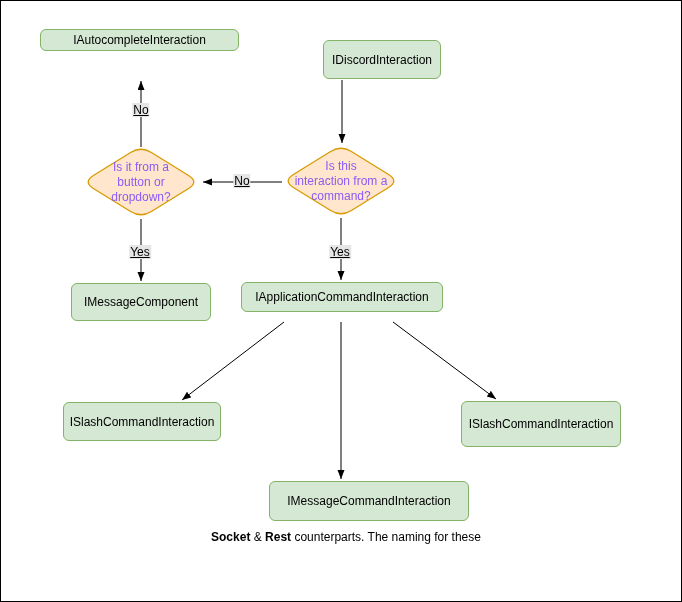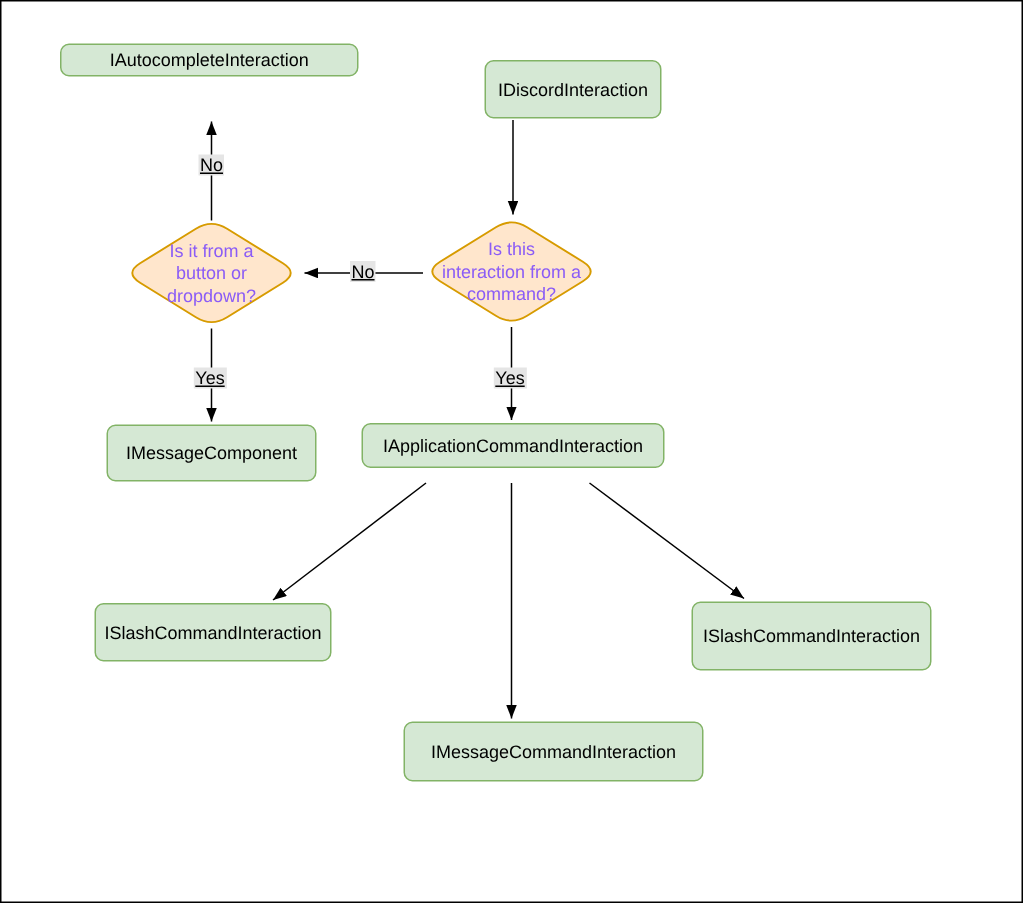--- a/index.html
+++ b/index.html
@@ -140,15 +140,18 @@
   <div class="diamond-label" id="label-diamond-right">Is this
 interaction from a
 command?</div>
 
   <span class="edge-label" id="edge-label-no-up">No</span>
   <span class="edge-label" id="edge-label-no-left">No</span>
   <span class="edge-label" id="edge-label-yes-left">Yes</span>
   <span class="edge-label" id="edge-label-yes-right">Yes</span>
 
   <div class="caption">
+    <div>
+      <span class="b">Socket</span><span> &amp; </span><span class="b">Rest</span><span> counterparts. The naming for these</span>
+    </div>
   </div>
 
 </div>
 
 </body></html>

